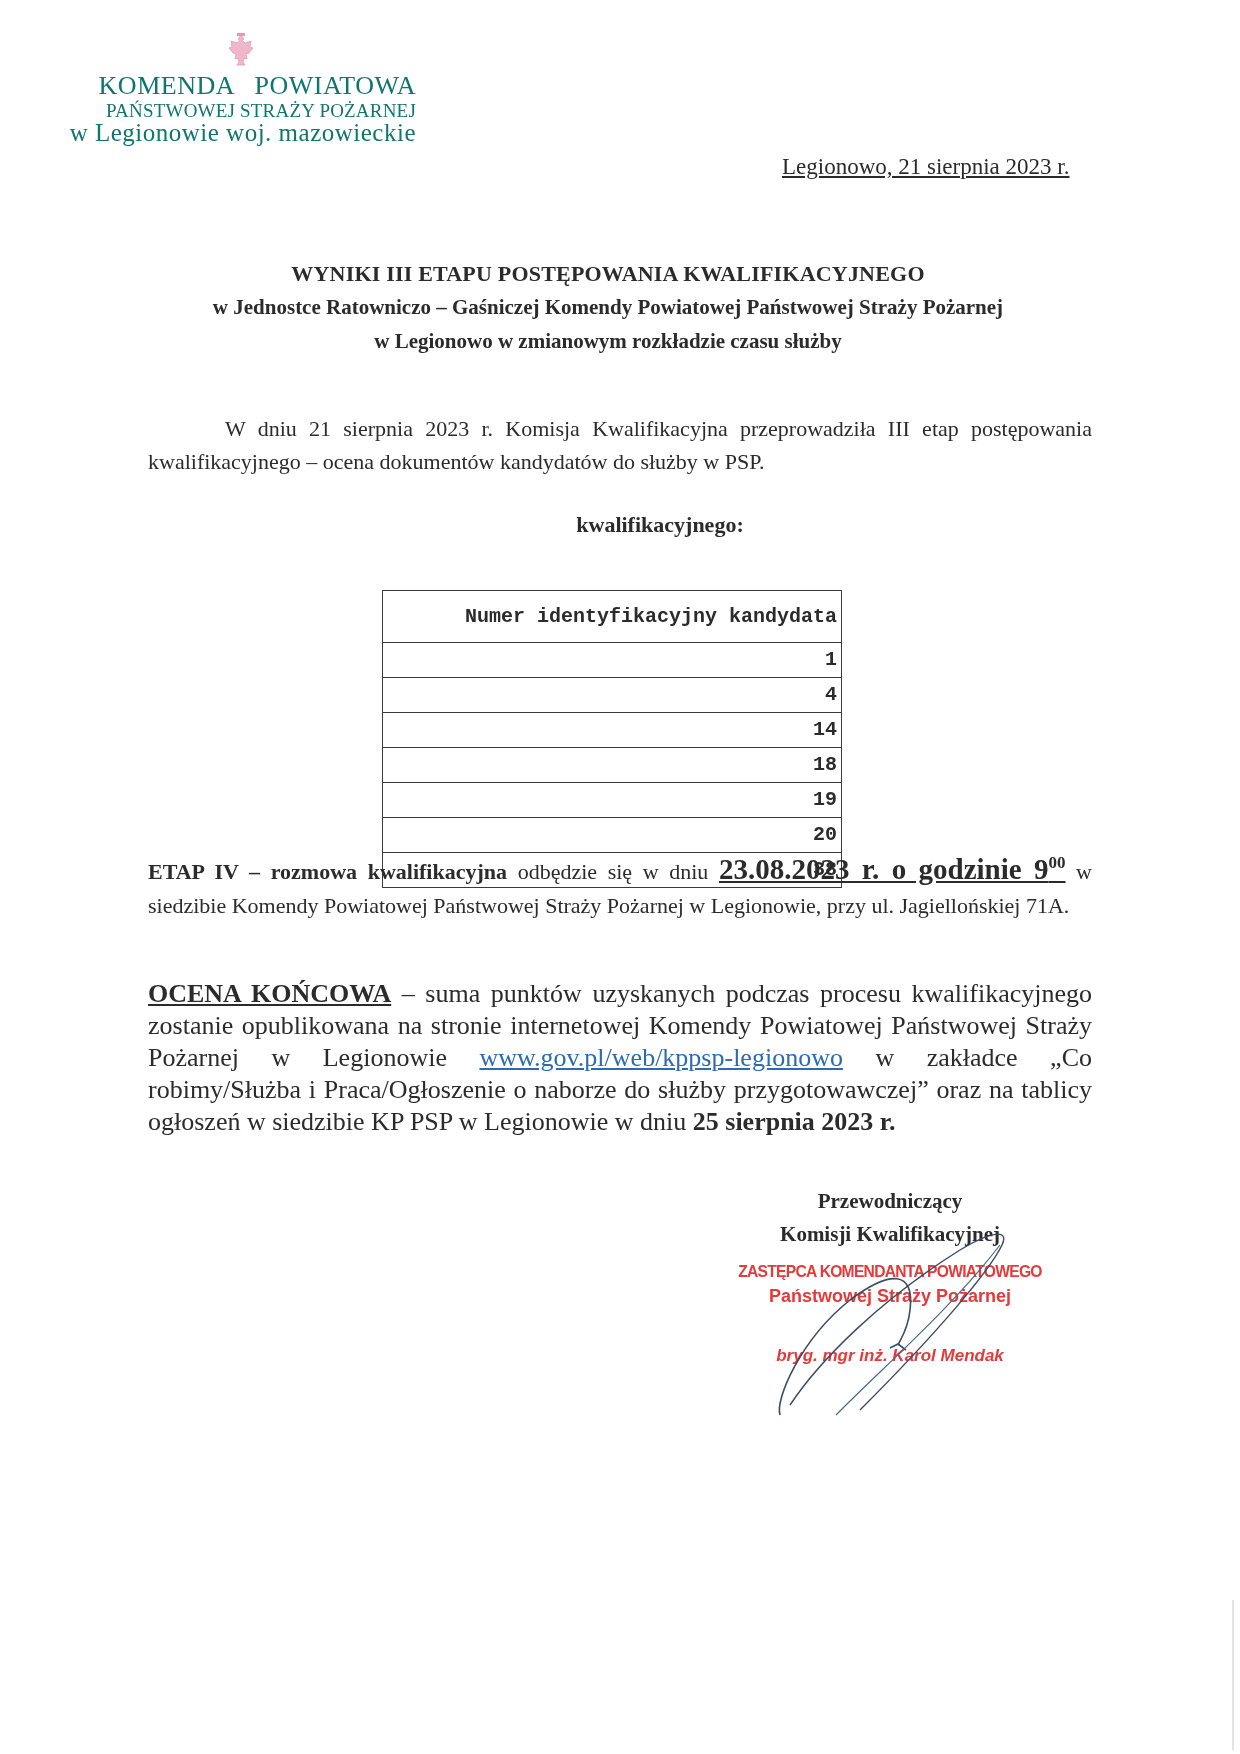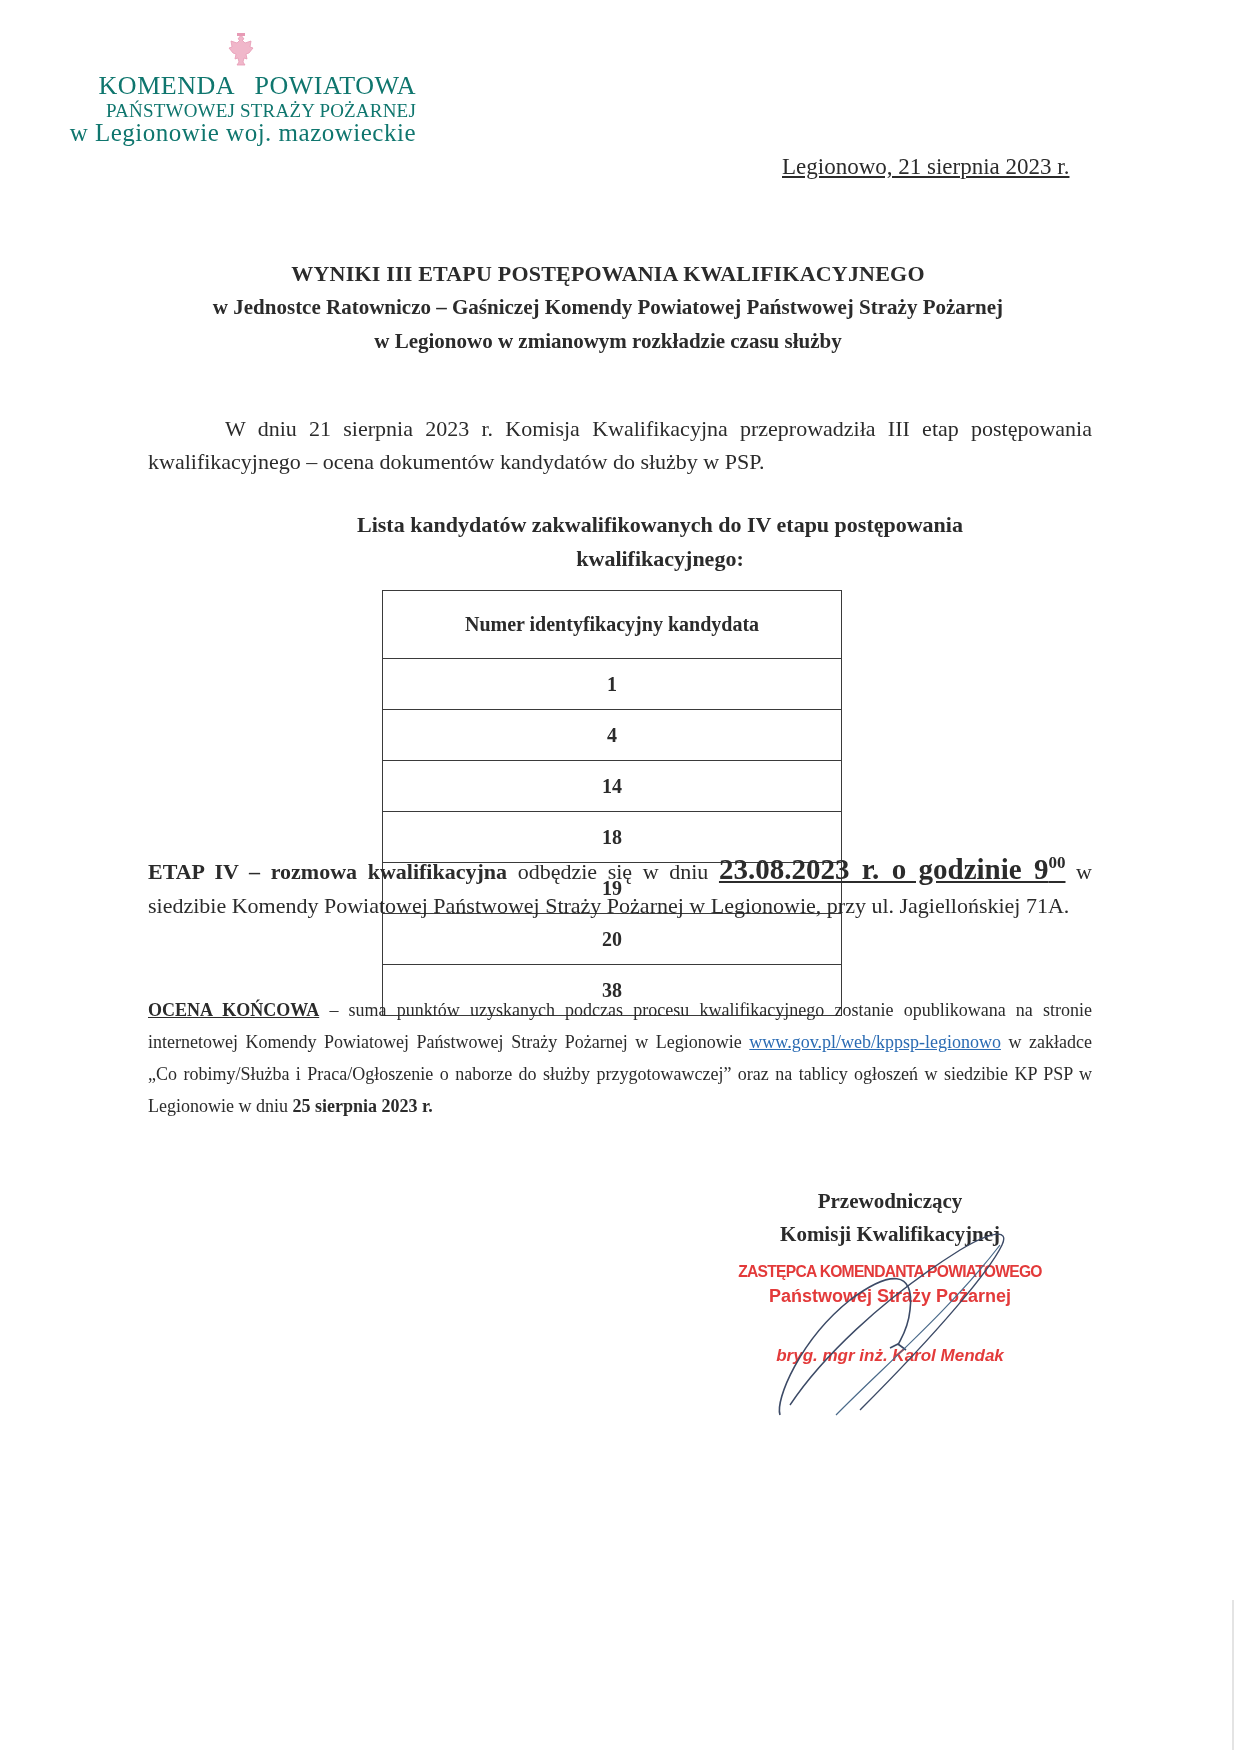--- a/index.html
+++ b/index.html
@@ -19,29 +19,29 @@
   .title { left: 128px; width: 960px; top: 258px; text-align: center; font-weight: bold; }
   .title .t1 { font-size: 22px; line-height: 32px; letter-spacing: 0.2px; }
   .title .t2 { font-size: 21px; line-height: 34px; }
 
   .intro { left: 148px; width: 944px; top: 412px; font-size: 22px; line-height: 33px; text-align: justify; }
   .intro .indent { display: inline-block; width: 77px; }
 
   .list-heading { left: 300px; width: 720px; top: 508px; text-align: center; font-weight: bold; font-size: 22px; line-height: 34px; }
 
   .cand-table { left: 382px; top: 590px; width: 460px; border-collapse: collapse; }
-  .cand-table th, .cand-table td { border: 1.6px solid #3a3a3a; text-align: center; font-weight: bold; padding: 12px; }
+  .cand-table th, .cand-table td { border: 1.6px solid #3a3a3a; text-align: right; font-weight: bold; padding: 4px; font-family: Liberation Mono, monospace; }
   .cand-table th { font-size: 20px; height: 43px; }
   .cand-table td { font-size: 20px; height: 26px; line-height: 26px; }
 
   .etap { left: 148px; width: 944px; top: 852px; font-size: 22px; line-height: 34px; text-align: justify; }
   .etap .big { font-size: 29px; font-weight: bold; text-decoration: underline; }
   .etap sup { font-size: 17px; vertical-align: super; line-height: 0; }
 
-  .ocena { left: 148px; width: 944px; top: 978px; font-size: 18px; line-height: 32px; text-align: justify; margin-top: 16px; }
+  .ocena { left: 148px; width: 944px; top: 978px; font-size: 26px; line-height: 32px; text-align: justify; }
   .ocena .uline { font-weight: bold; text-decoration: underline; }
   .ocena a { color: #2a6bb3; text-decoration: underline; }
 
   .sig-block { left: 700px; width: 380px; top: 1185px; text-align: center; }
   .sig-title { font-weight: bold; font-size: 21px; line-height: 33px; }
   .stamp { color: #e33a3a; font-weight: bold; font-family: "Liberation Sans Narrow", "Liberation Sans", sans-serif; }
   .stamp1 { left: 720px; top: 1262px; width: 340px; text-align: center; font-size: 17px; letter-spacing: -0.8px; transform: scaleX(0.92); transform-origin: center; }
   .stamp2 { left: 720px; top: 1286px; width: 340px; text-align: center; font-size: 18px; }
   .stamp3 { left: 720px; top: 1346px; width: 340px; text-align: center; font-size: 17px; font-style: italic; }
 
@@ -65,21 +65,20 @@
 
 <div class="abs title">
   <div class="t1">WYNIKI III ETAPU POSTĘPOWANIA KWALIFIKACYJNEGO</div>
   <div class="t2">w Jednostce Ratowniczo – Gaśniczej Komendy Powiatowej Państwowej Straży Pożarnej</div>
   <div class="t2">w Legionowo w zmianowym rozkładzie czasu służby</div>
 </div>
 
 <div class="abs intro"><span class="indent"></span><span>W dniu 21 sierpnia 2023 r. Komisja Kwalifikacyjna przeprowadziła III etap postępowania kwalifikacyjnego – ocena dokumentów kandydatów do służby w PSP.</span></div>
 
 <div class="abs list-heading">
-  <div>Lista kandydatów zakwalifikowanych do IV etapu postępowania</div>
   <div>kwalifikacyjnego:</div>
 </div>
 
 <table class="abs cand-table">
   <thead>
     <tr>
       <th>Numer identyfikacyjny kandydata</th>
     </tr>
   </thead>
   <tbody>

